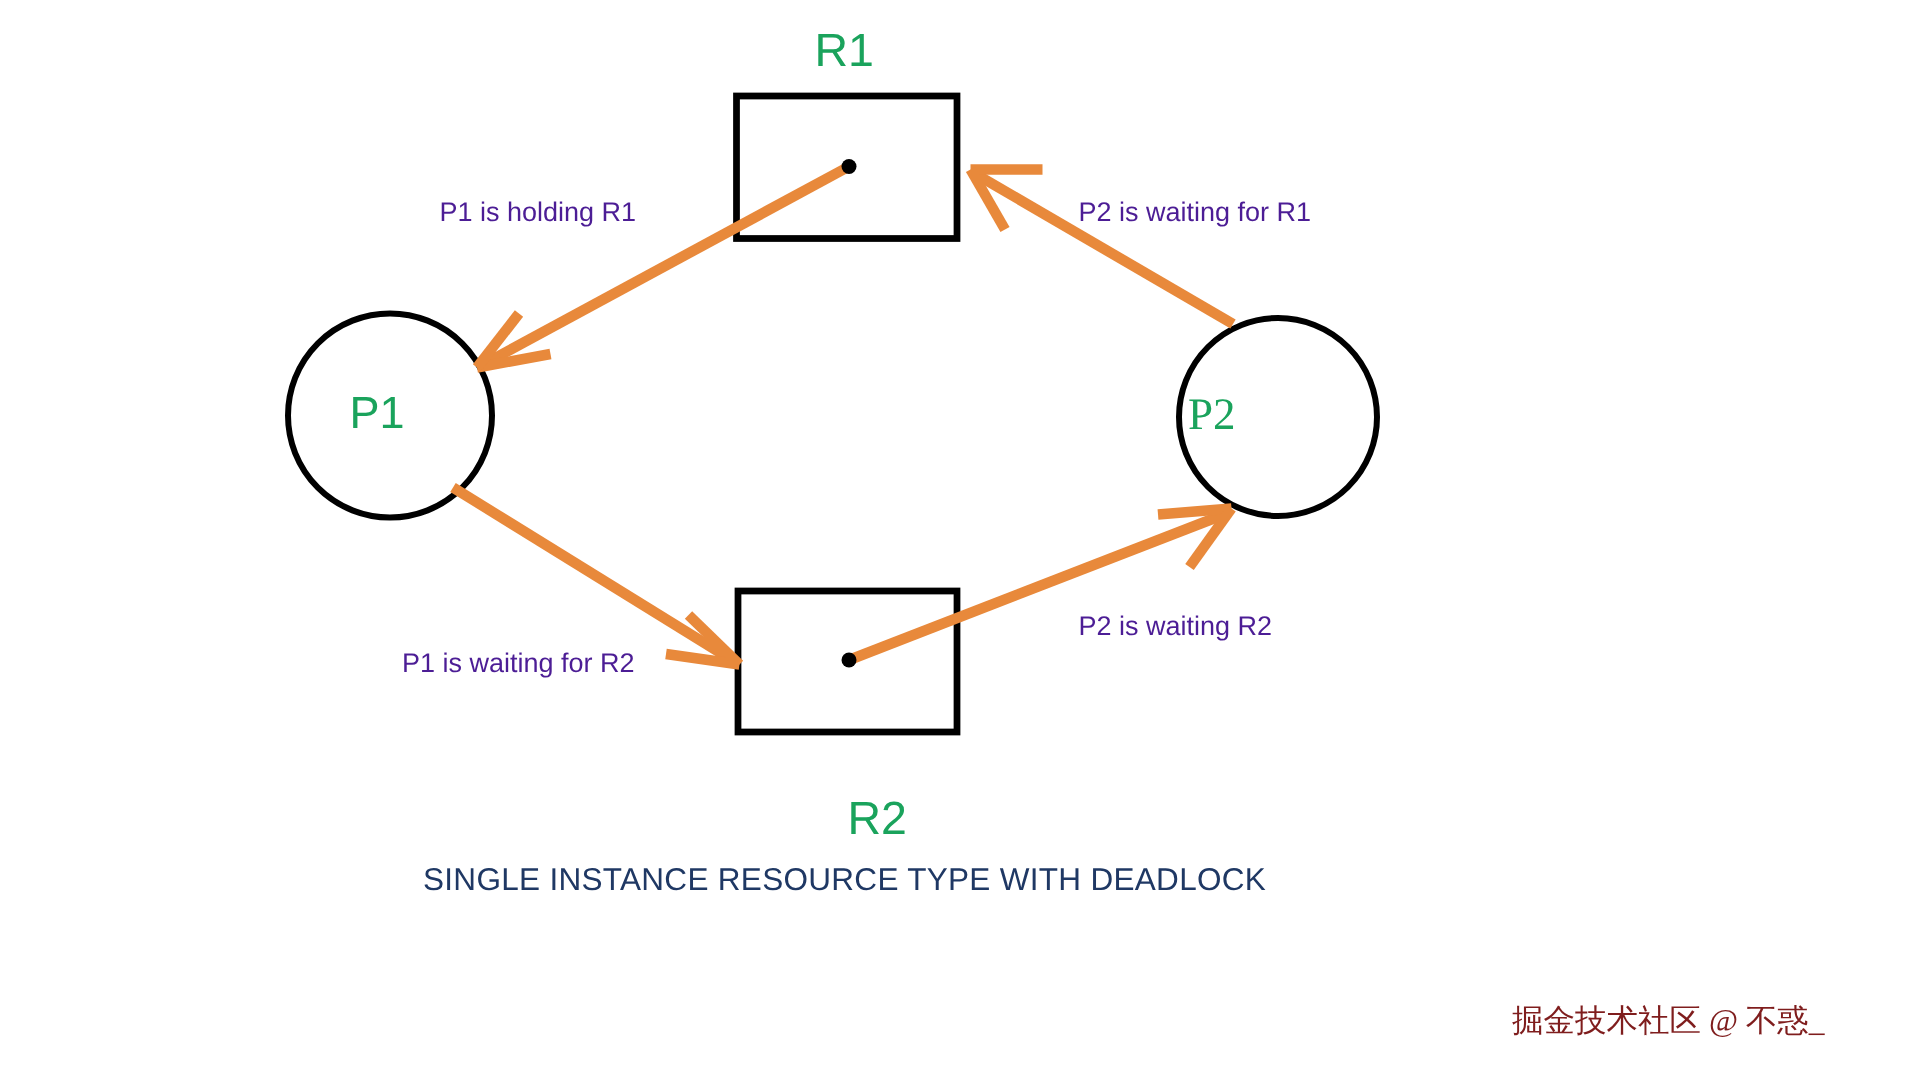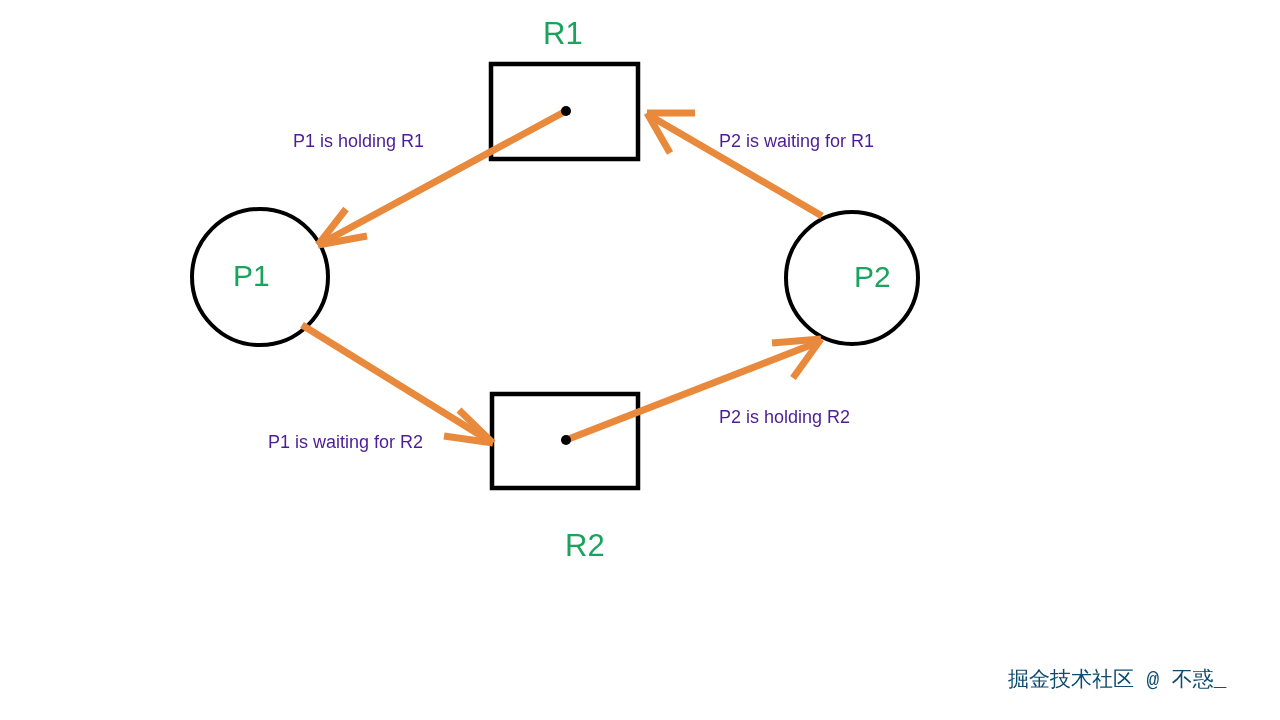--- a/index.html
+++ b/index.html
@@ -59,22 +59,22 @@
     font-family: "Liberation Sans", sans-serif;
     font-size: 21px;
     letter-spacing: 0.2px;
     white-space: nowrap;
     line-height: 1;
   }
   #watermark {
     position: absolute;
     left: 1008px;
     top: 670px;
-    color: #0c4a6e;
-    font-family: Liberation Mono, monospace;
+    color: #7f1d1d;
+    font-family: Liberation Serif, serif;
     font-size: 21px;
     white-space: nowrap;
     line-height: 1;
   }
 </style>
 </head>
 <body>
 
 <div id="diagram-canvas">
 
@@ -114,26 +114,27 @@
       <circle cx="566" cy="440" r="5" fill="#000000"></circle>
     </g>
   </svg>
 
   <div class="node-label resource-label" style="left:543px; top:18px;">R1</div>
 
   <div class="node-label resource-label" style="left:565px; top:498px;margin-top:32px;">R2</div>
 
   <div class="node-label process-label" style="left:233px; top:261px;">P1</div>
 
-  <div class="node-label process-label" style="left:854px; top:262px;">P2</div>
+  <div class="node-label process-label" style="left:792px; top:262px;font-family:Liberation Serif, serif;">P2</div>
 
   <div class="edge-label" style="left:293px; top:132px;">P1 is holding R1</div>
 
   <div class="edge-label" style="left:719px; top:132px;text-align:right;">P2 is waiting for R1</div>
 
   <div class="edge-label" style="left:268px; top:433px;text-align:right;">P1 is waiting for R2</div>
 
-  <div class="edge-label" style="left:719px; top:408px;">P2 is holding R2</div>
+  <div class="edge-label" style="left:719px; top:408px;">P2 is waiting R2</div>
 
+  <div id="caption-text">SINGLE INSTANCE RESOURCE TYPE WITH DEADLOCK</div>
 
   <div id="watermark">掘金技术社区 @ 不惑_</div>
 
 </div>
 
 </body></html>

